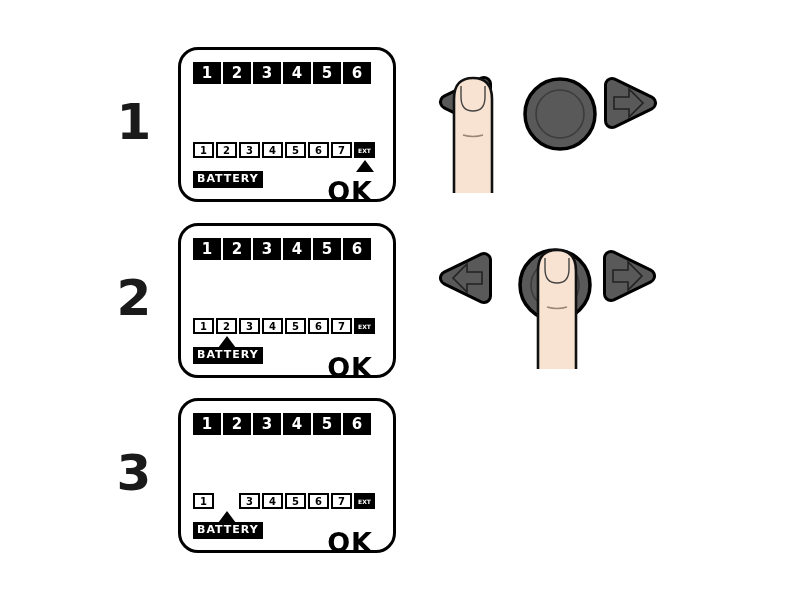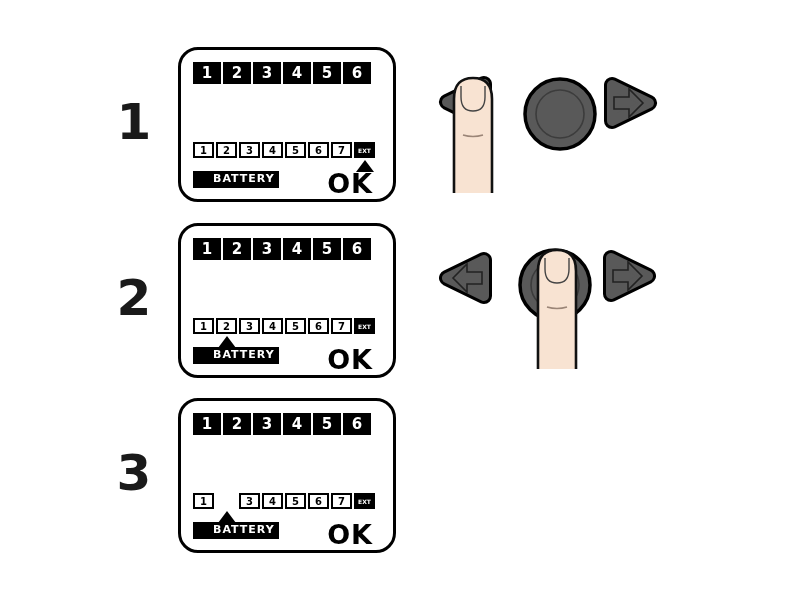--- a/index.html
+++ b/index.html
@@ -37,25 +37,25 @@
   .cell.ext{background:#000;color:#fff;font-size:6px;font-weight:700;letter-spacing:0;}
 
   .cursor{
     position:absolute;top:110px;width:0;height:0;
     border-left:9px solid transparent;border-right:9px solid transparent;
     border-bottom:12px solid #000;
   }
 
   .battery{
     position:absolute;left:12px;top:121px;background:#000;color:#fff;
-    font-size:11px;font-weight:700;letter-spacing:1px;padding:2px 4px 3px 20px;line-height:1.1;
+    font-size:11px;font-weight:700;letter-spacing:1px;padding:2px 4px 3px 4px;line-height:1.1;
   }
 
   .ok{
-    position:absolute;right:20px;top:120px;color:#000;
+    position:absolute;right:20px;top:128px;color:#000;
     font-size:27px;font-weight:800;letter-spacing:1px;line-height:1;
   }
 
   .btn-svg{position:absolute;}
   .r1-left{left:434px;top:71px}
   .r1-finger{left:447px;top:71px}
   .r1-ok{left:520px;top:74px}
   .r1-right{left:596px;top:72px}
   .r2-left{left:434px;top:247px}
   .r2-ok{left:515px;top:245px}

